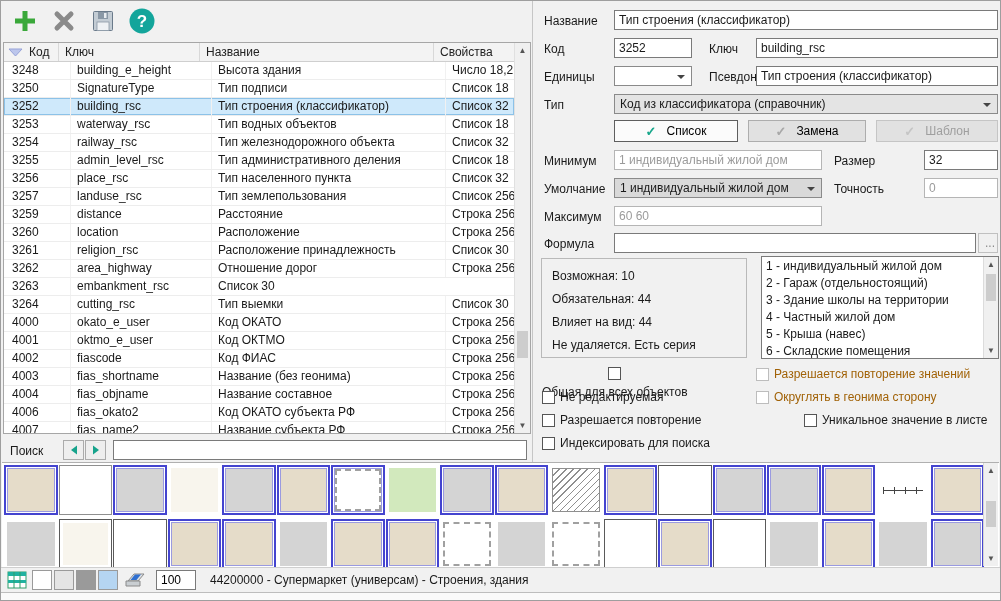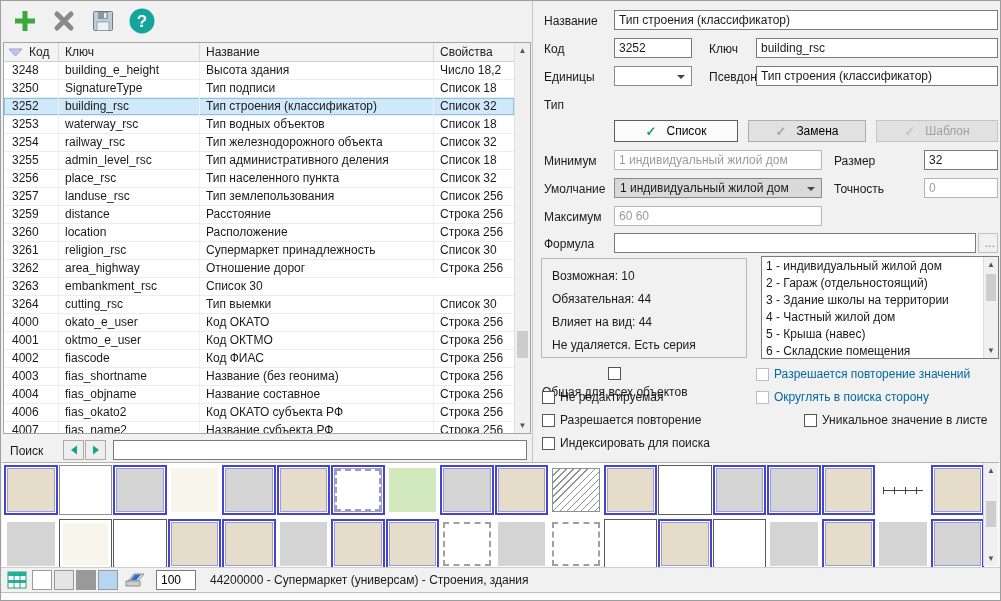--- a/index.html
+++ b/index.html
@@ -13,21 +13,21 @@
   .vsep{position:absolute;left:531px;top:0;width:1px;height:461px;background:#c6c6c6;}
 
   
   .grid{position:absolute;left:2px;top:41px;width:528px;height:392px;background:#fff;border:1px solid #a6a6a6;box-sizing:border-box;overflow:hidden;}
   .ghead{display:flex;height:19px;background:#f3f3f3;border-bottom:1px solid #cfcfcf;box-sizing:border-box;}
   .hcell{display:flex;align-items:center;padding-left:6px;border-right:1px solid #d8d8d8;box-sizing:border-box;color:#222;}
   .gbody{position:absolute;top:19px;left:0;right:16px;bottom:0;overflow:hidden;}
   .trow{display:flex;height:18px;border-bottom:1px solid #ededed;box-sizing:border-box;background:#fff;}
   .trow.selected{background:#cfe9fb;box-shadow:inset 0 0 0 1px #8cc2e8;}
   .tc{padding-left:6px;border-right:1px solid #f1f1f1;box-sizing:border-box;white-space:nowrap;overflow:hidden;line-height:17px;}
-  .c-code{width:55px;padding-left:8px;}
+  .c-code{width:67px;padding-left:8px;}
   .c-key{width:141px;}
   .c-name{width:234px;}
   .c-props{flex:1;border-right:none;}
   .h-code{width:55px;padding-left:4px;gap:6px;}
   .h-key{width:141px;}
   .h-name{width:234px;}
   .h-props{flex:1;border-right:none;}
 
   
   .sb{position:absolute;background:#f0f0f0;border-left:1px solid #e0e0e0;box-sizing:border-box;}
@@ -66,21 +66,21 @@
   .tbtn.disabled{color:#9f9f9f;border-color:#c5c5c5;}
   .tbtn.disabled .chk{color:#c5c5c5;}
   .dots-btn{position:absolute;width:20px;height:20px;border:1px solid #c0c0c0;background:#f0f0f0;color:#8a8a8a;font:inherit;line-height:10px;cursor:pointer;}
   .info-box{position:absolute;left:7px;top:257px;width:206px;height:100px;border:1px solid #b9b9b9;box-sizing:border-box;padding:10px 0 0 10px;}
   .info-line{margin-bottom:9px;}
   .listbox{position:absolute;left:227px;top:255px;width:238px;height:103px;border:1px solid #7a7a7a;background:#fff;box-sizing:border-box;overflow:hidden;}
   .list-items{position:absolute;left:0;top:1px;right:15px;}
   .list-item{padding-left:4px;line-height:17px;white-space:nowrap;overflow:hidden;}
   .cb{position:absolute;display:flex;align-items:center;gap:5px;cursor:pointer;}
   .cbbox{width:13px;height:13px;border:1px solid #555;background:#fff;box-sizing:border-box;flex:0 0 13px;}
-  .cb.disabled{color:#0369a1;}
+  .cb.disabled{color:#a16207;}
   .cb.disabled .cbbox{border-color:#bdbdbd;}
   .cbl0{left:8px;top:366px;flex-direction:column;} .cbl1{left:8px;top:389px;} .cbl2{left:8px;top:412px;} .cbl3{left:8px;top:435px;text-align:center;}
   .cbr0{left:222px;top:366px;} .cbr1{left:222px;top:389px;} .cbr2{left:222px;top:412px;padding-left:48px;}
 
   
   .palette{position:absolute;left:1px;top:461px;width:997px;height:105px;background:#fff;border-top:1px solid #b0b0b0;box-sizing:border-box;overflow:hidden;}
   .prow{position:absolute;left:2px;display:flex;gap:1px;}
   .prow0{top:2px;} .prow1{top:56px;}
   .tile{width:53.5px;height:50px;background:#fff;box-sizing:border-box;padding:3px;display:flex;cursor:pointer;}
   .tile.b-blue{border:2px solid #4444cf;padding:2px;}
@@ -222,21 +222,21 @@
         <div class="trow">
           <div class="tc c-code">3260</div>
           <div class="tc c-key">location</div>
           <div class="tc c-name">Расположение</div>
           <div class="tc c-props">Строка 256</div>
         </div>
 
         <div class="trow">
           <div class="tc c-code">3261</div>
           <div class="tc c-key">religion_rsc</div>
-          <div class="tc c-name">Супермаркет принадлежность</div>
+          <div class="tc c-name">Расположение принадлежность</div>
           <div class="tc c-props">Список 30</div>
         </div>
 
         <div class="trow">
           <div class="tc c-code">3262</div>
           <div class="tc c-key">area_highway</div>
           <div class="tc c-name">Отношение дорог</div>
           <div class="tc c-props">Строка 256</div>
         </div>
 
@@ -332,20 +332,23 @@
     <input class="ri" style="left: 222px; top: 37px; width: 242px;" value="building_rsc">
 
     <span class="lbl" style="left:10px;top:69px">Единицы</span>
     <div class="combo white" style="left:80px;top:65px;width:78px">
         <span></span>
       </div>
     <span class="lbl" style="left:175px;top:69px">Псевдоним</span>
     <input class="ri" style="left: 222px; top: 65px; width: 242px;" value="Тип строения (классификатор)">
 
     <span class="lbl" style="left:10px;top:97px">Тип</span>
+    <div class="combo" style="left:80px;top:93px;width:384px">
+        <span>Код из классификатора (справочник)</span>
+      </div>
 
     <button class="tbtn checked" style="left:80px;top:119px;width:124px">
       <span class="chk">✓</span>
       <span>Список</span>
     </button>
     <button class="tbtn normal" style="left:214px;top:119px;width:118px">
       <span class="chk">✓</span>
       <span>Замена</span>
     </button>
     <button class="tbtn disabled" style="left:342px;top:119px;width:122px">
@@ -421,21 +424,21 @@
       </div>
     <div class="cb-col">
 
         <label class="cb disabled cbr0">
           <span class="cbbox"></span>
           <span>Разрешается повторение значений</span>
         </label>
 
         <label class="cb disabled cbr1">
           <span class="cbbox"></span>
-          <span>Округлять в поиска сторону</span>
+          <span>Округлять в геонима сторону</span>
         </label>
 
         <label class="cb cbr2">
           <span class="cbbox"></span>
           <span>Уникальное значение в листе</span>
         </label>
       </div>
   </div>
 
   <div class="palette">

